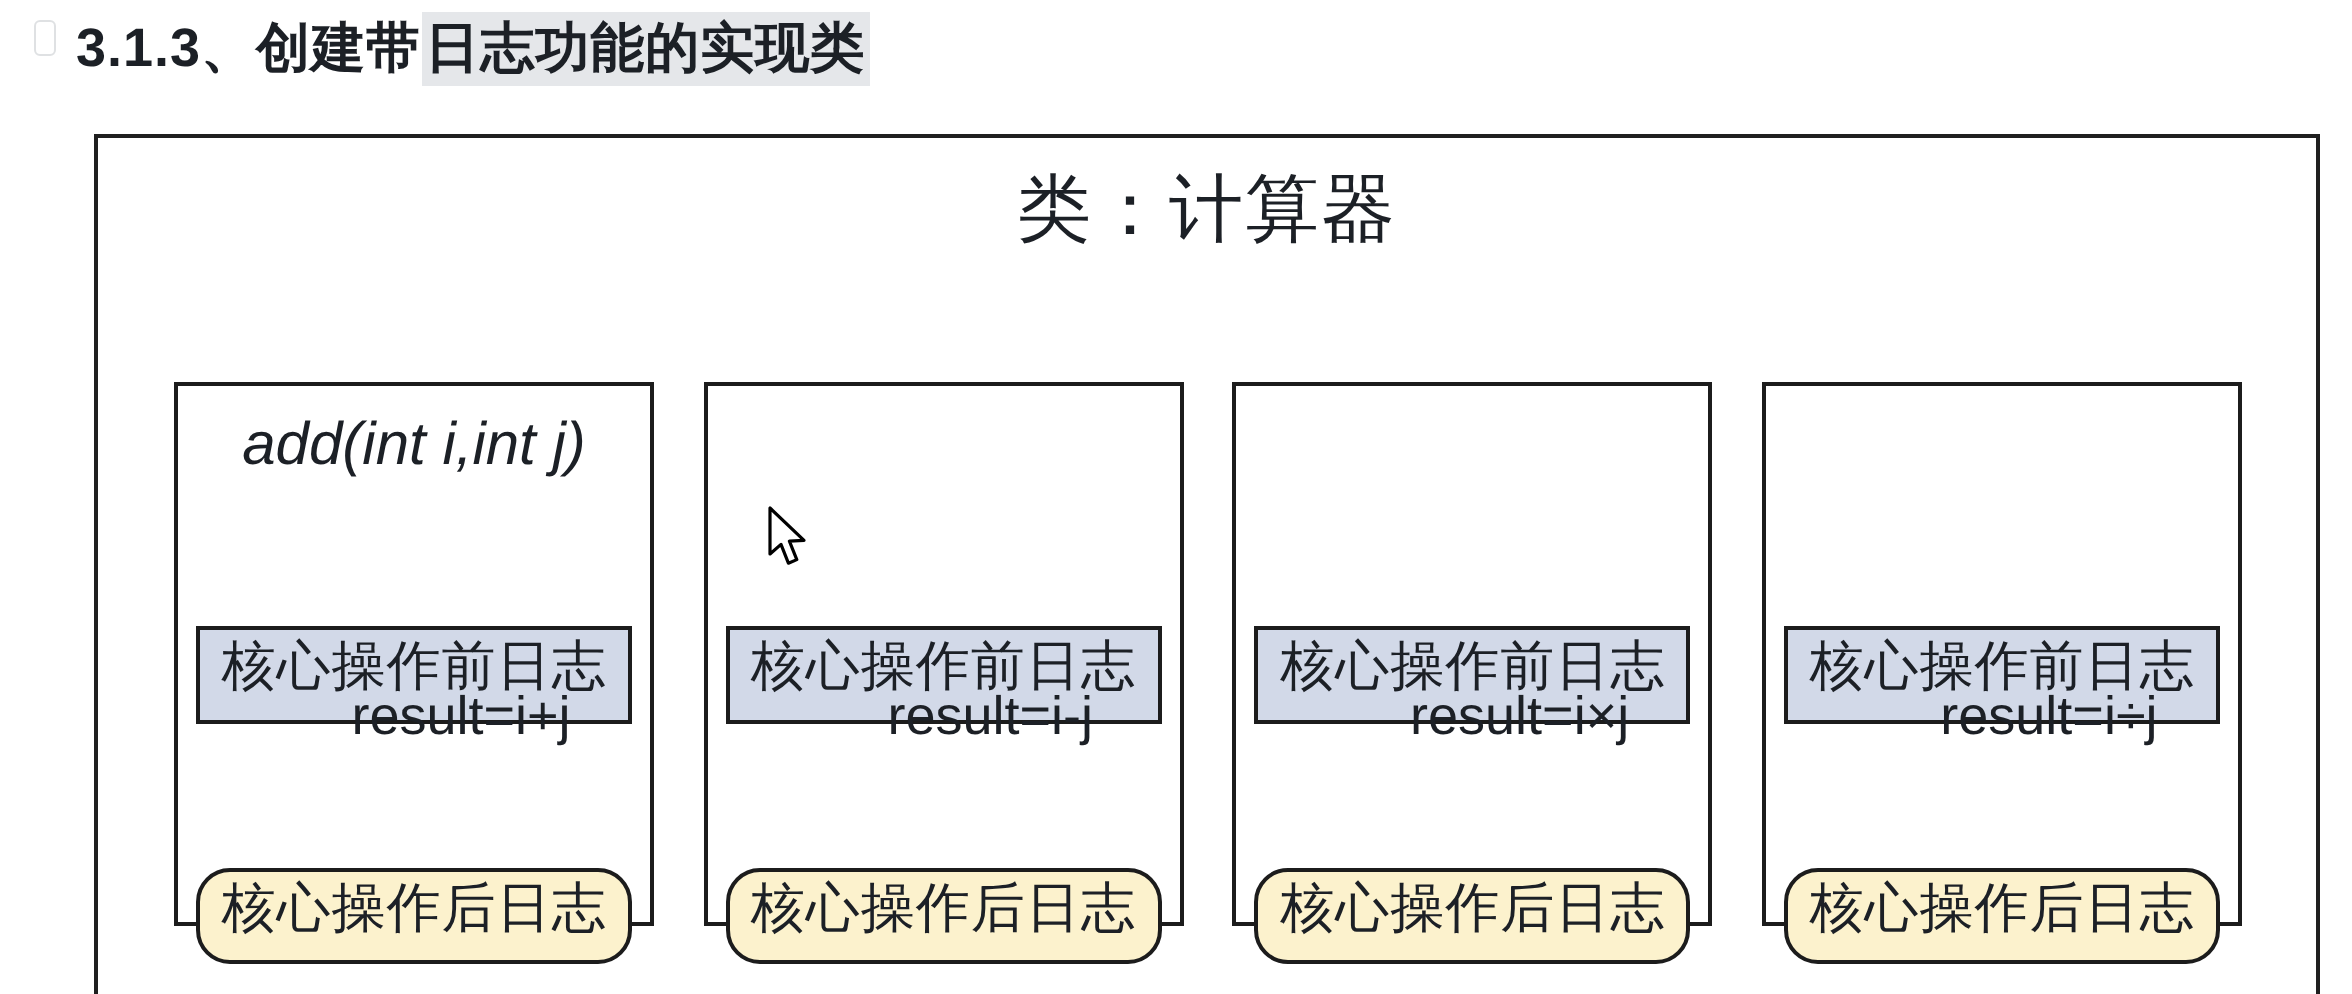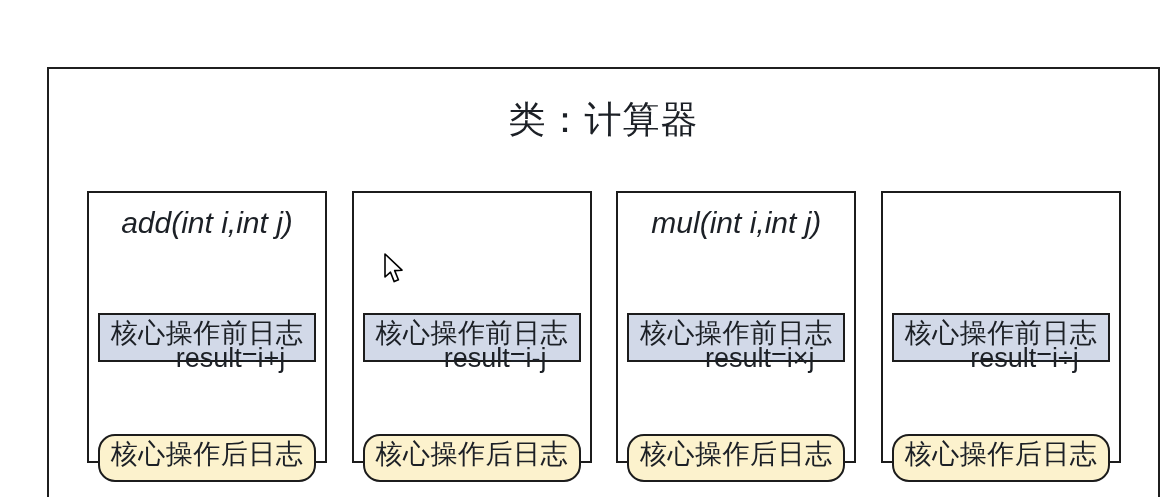--- a/index.html
+++ b/index.html
@@ -18,21 +18,21 @@
   .heading{position:absolute;left:0;top:6px;width:1176px;height:42px;}
   .heading-icon{position:absolute;left:17px;top:4px;width:11px;height:18px;
     border:1.5px solid #d7d9dc;border-radius:3px;opacity:.8;}
   .heading-text{position:absolute;left:38px;top:0;font-size:27px;font-weight:bold;
     letter-spacing:.5px;white-space:nowrap;}
   .heading-text .hl{background:var(--heading-highlight-bg);padding:3px 2px 4px 2px;}
 
   
   .class-box{position:absolute;left:47px;top:67px;width:1113px;height:470px;
     border:2.5px solid var(--box-border);background:#ffffff;}
-  .class-title{margin-top:26px;text-align:center;font-size:37px;letter-spacing:1px;}
+  .class-title{margin-top:11px;text-align:center;font-size:37px;letter-spacing:1px;}
 
   
   .methods-row{position:absolute;left:38px;top:122px;width:1034px;height:274px;
     display:flex;justify-content:space-between;}
   .method-card{position:relative;width:240px;height:272px;background:#ffffff;
     border:2px solid #1c1c1c;}
   .method-sig{position:absolute;top:13px;left:0;right:0;text-align:center;
     font-size:30px;white-space:nowrap;font-style:italic;}
   .log-box{position:absolute;left:9px;right:9px;height:49px;
     display:flex;align-items:flex-start;justify-content:center;
@@ -43,20 +43,24 @@
     font-size:27px;white-space:nowrap;padding-left:47px;}
 
   
   .cursor{position:absolute;left:383px;top:253px;width:22px;height:32px;z-index:10;}
 </style>
 </head>
 <body>
 
 <div class="page">
 
+  <div class="heading">
+    <span class="heading-icon"></span>
+    <div class="heading-text"><span>3.1.3、创建带</span><span class="hl">日志功能的实现类</span></div>
+  </div>
 
   <div class="class-box">
     <div class="class-title">类：计算器</div>
 
     <div class="methods-row">
 
       <div class="method-card">
         <div class="method-sig">add(int i,int j)</div>
         <div class="log-box pre-log">
             <span>核心操作前日志</span>
@@ -71,21 +75,20 @@
         <div class="log-box pre-log">
             <span>核心操作前日志</span>
           </div>
         <div class="method-result">result=i-j</div>
         <div class="log-box post-log">
             <span>核心操作后日志</span>
           </div>
       </div>
 
       <div class="method-card">
-        <div class="method-sig">mul(int i,int j)</div>
         <div class="log-box pre-log">
             <span>核心操作前日志</span>
           </div>
         <div class="method-result">result=i×j</div>
         <div class="log-box post-log">
             <span>核心操作后日志</span>
           </div>
       </div>
 
       <div class="method-card">

